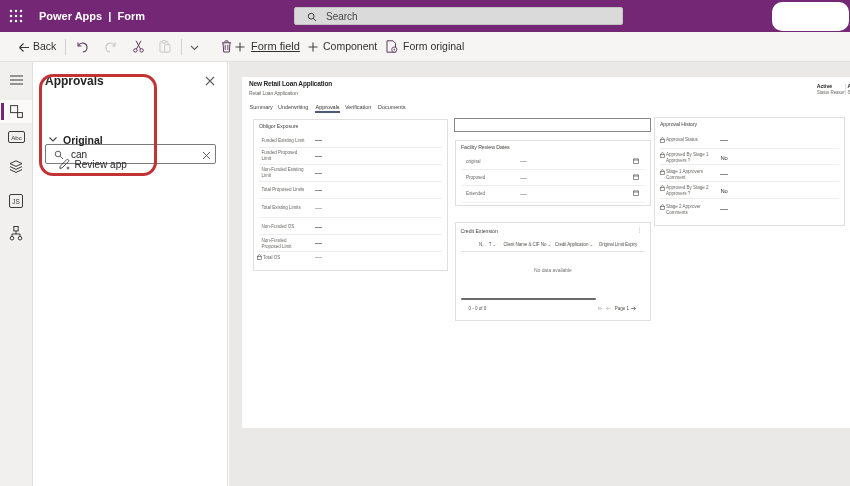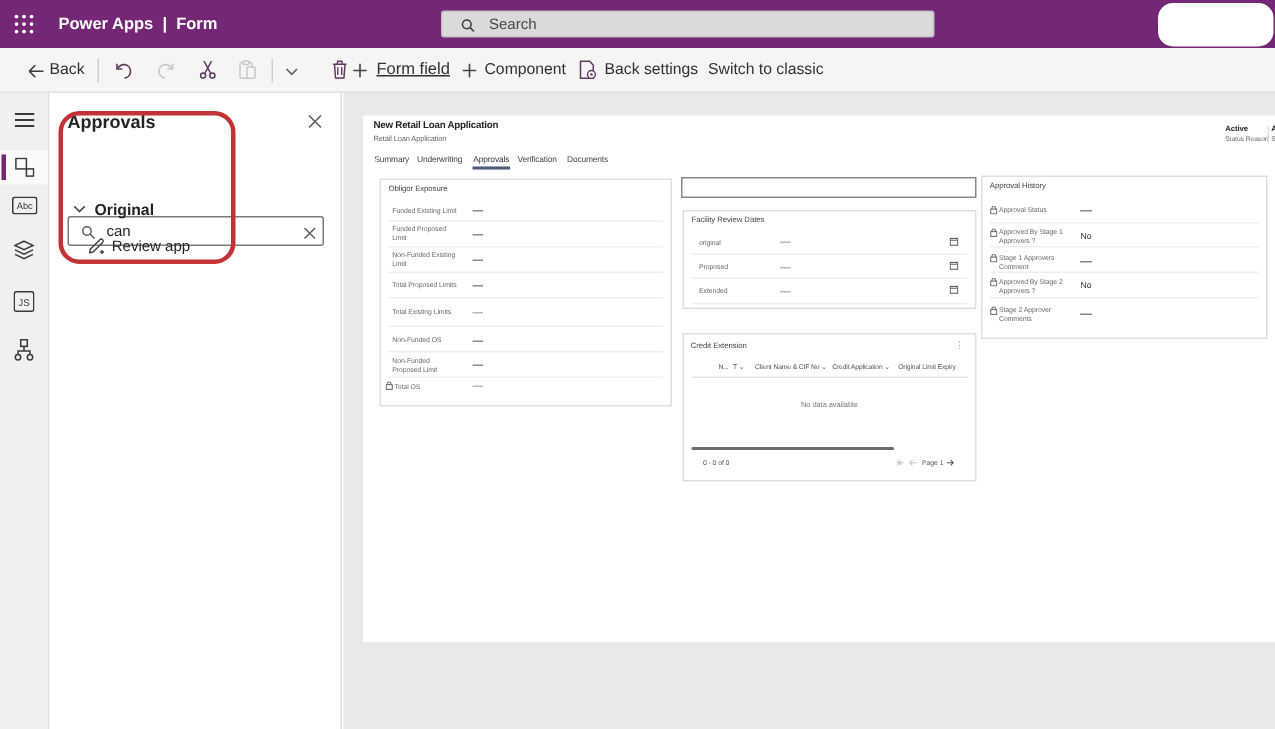--- a/index.html
+++ b/index.html
@@ -92,22 +92,21 @@
   <svg class="abs" style="left:308px;top:10px;" width="10" height="10" viewBox="0 0 10 10">
     <path d="M5 0.5 V9.5 M0.5 5 H9.5" stroke="#484644" stroke-width="1.1"></path>
   </svg>
   <div class="abs" style="left:323px;top:0;height:30px;line-height:29px;font-size:10.5px;color:#323130;">Component</div>
 
   <svg class="abs" style="left:385px;top:8px;" width="13" height="13" viewBox="0 0 13 13">
     <path d="M2 0.8 H8 L10.5 3.3 V12.2 H2 Z" fill="none" stroke="#5f3a60" stroke-width="1"></path>
     <circle cx="9.3" cy="9.6" r="2.6" fill="#f6f5f4" stroke="#5f3a60" stroke-width="0.9"></circle>
     <circle cx="9.3" cy="9.6" r="0.8" fill="#5f3a60"></circle>
   </svg>
-  <div class="abs" style="left:403px;top:0;height:30px;line-height:29px;font-size:10.5px;color:#323130;">Back settings</div>
-  <div class="abs" style="left:472px;top:0;height:30px;line-height:29px;font-size:10.5px;color:#323130;">Switch to classic</div>
+  <div class="abs" style="left:403px;top:0;height:30px;line-height:29px;font-size:10.5px;color:#323130;">Form original</div>
 </div>
 
 <div class="abs" style="left:0;top:62px;width:33px;height:424px;background:#f1f0ef;border-right:1px solid #e1dfdd;">
   <svg class="abs" style="left:10px;top:13px;" width="13" height="10" viewBox="0 0 13 10">
     <path d="M0 1 H13 M0 5 H13 M0 9 H13" stroke="#3b3a39" stroke-width="1.2"></path>
   </svg>
 
   <div class="abs" style="left:0;top:38px;width:32px;height:23px;background:#fbfaf9;"></div>
   <div class="abs" style="left:1px;top:41px;width:2.5px;height:17px;background:#742774;"></div>
   <svg class="abs" style="left:10px;top:43px;" width="13" height="13" viewBox="0 0 13 13">

